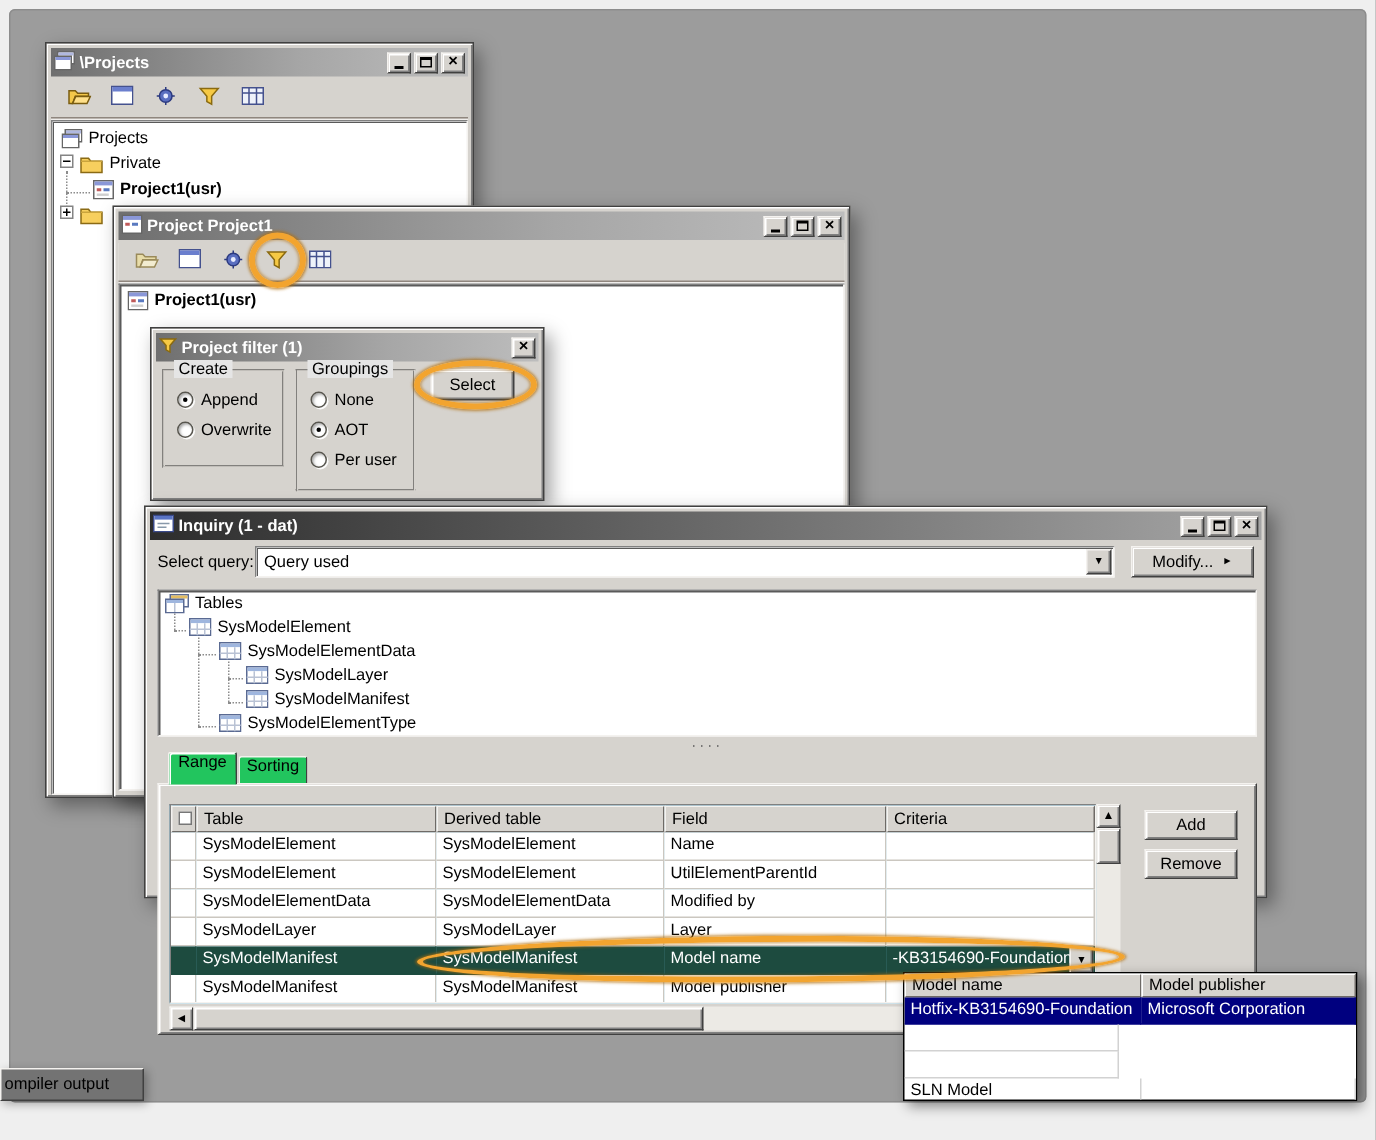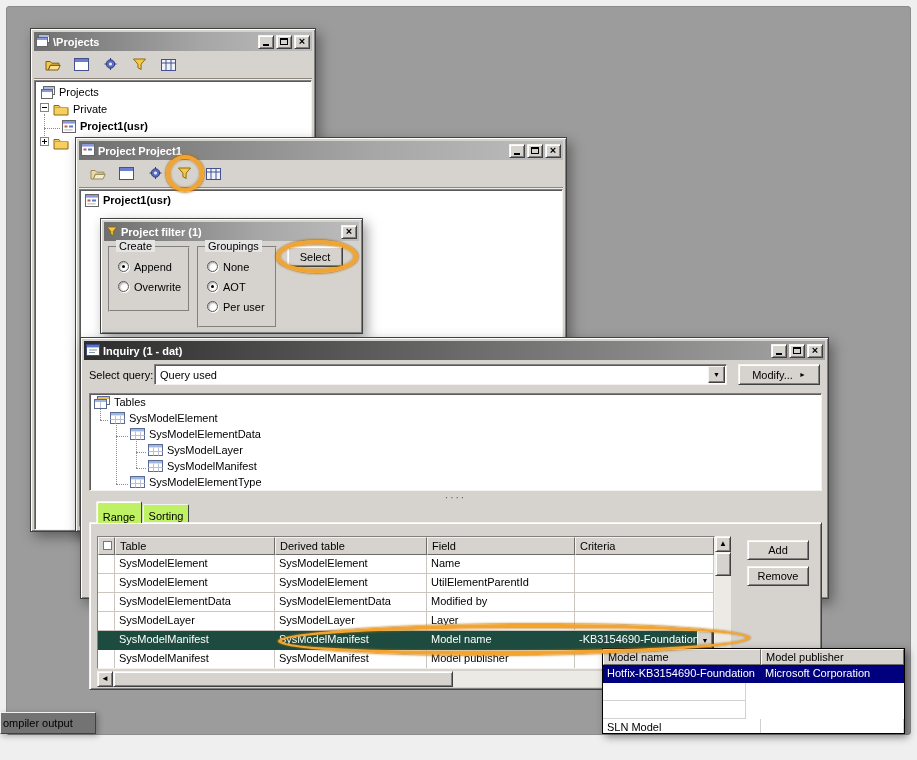--- a/index.html
+++ b/index.html
@@ -29,21 +29,21 @@
 .doth{position:absolute;border-top:1px dotted #8c8c8c}
 
 .btn{background:#d6d3ce;border:1px solid;border-color:#f4f2ef #404040 #404040 #f4f2ef;box-shadow:inset 1px 1px 0 #fff,inset -1px -1px 0 #808080;display:flex;align-items:center;justify-content:center;position:absolute}
 .group{position:absolute;border:2px groove #d6d3ce}
 .group-label{position:absolute;top:-8px;left:6px;background:#e5e5e5;padding:0 3px}
 .radio-row{position:absolute;display:flex;align-items:center;gap:5px;height:13px}
 .radio{width:11px;height:11px;border-radius:50%;background:#fff;border:1px solid #58564f;box-shadow:inset 1px 1px 2px rgba(0,0,0,.35),1px 1px 0 rgba(255,255,255,.9);flex:none;position:relative}
 .radio.checked::after{content:"";position:absolute;left:3px;top:3px;width:3px;height:3px;background:#000;border-radius:50%}
 .combo{position:absolute;background:#fff;border:1px solid;border-color:#808080 #f4f2ef #f4f2ef #808080;box-shadow:inset 1px 1px 0 #5a5a5a;display:flex;align-items:center;padding-left:5px}
 .combo-btn{position:absolute;right:1px;top:1px;bottom:1px;width:17px;background:#d6d3ce;border:1px solid;border-color:#f4f2ef #404040 #404040 #f4f2ef;box-shadow:inset -1px -1px 0 #808080;display:flex;align-items:center;justify-content:center;font-size:7px;line-height:1}
-.tab{position:absolute;background:#bef264;border:1px solid #f4f2ef;border-right-color:#404040;border-bottom:none;border-radius:2px 2px 0 0;display:flex;align-items:flex-end;justify-content:center;z-index:3}
+.tab{position:absolute;background:#22c55e;border:1px solid #f4f2ef;border-right-color:#404040;border-bottom:none;border-radius:2px 2px 0 0;display:flex;align-items:flex-start;justify-content:center;z-index:3}
 .tab.active{box-shadow:inset 1px 1px 0 #fff;z-index:5}
 .panel{position:absolute;background:#d6d3ce;border:1px solid;border-color:#f4f2ef #404040 #404040 #f4f2ef;box-shadow:inset 1px 1px 0 #fff,inset -1px -1px 0 #808080}
 
 .grid{position:absolute;background:#7dd3fc;border:1px solid;border-color:#808080 #f4f2ef #f4f2ef #808080;overflow:hidden}
 .ghead{display:flex;height:18px}
 .ghead>div{background:#d6d3ce;border:1px solid;border-color:#f4f2ef #6e6a66 #6e6a66 #f4f2ef;padding:2px 4px;white-space:nowrap;overflow:hidden;flex:none}
 .grow{display:flex;height:19px}
 .grow>div{border-right:1px solid #cbc7c0;border-bottom:1px solid #cbc7c0;padding:2px 4px;white-space:nowrap;overflow:hidden;flex:none;background:#fff}
 .grow.sel>div{background:#1d4b3f;color:#fff;border-color:#1d4b3f}
 .cw0{width:17px}.cw1{width:160px}.cw2{width:152px}.cw3{width:148px}.cw4{width:139px}
@@ -274,21 +274,21 @@
     <div class="radio-row" style="left:8px;top:52px">
       <span class="radio"></span>
       <span>Per user</span>
     </div>
   </div>
   <div class="btn" style="left:186px;top:27px;width:56px;height:21px">
     <span>Select</span>
   </div>
 </div>
 
-<div class="win" id="win-inquiry" style="left:80px;top:337px;width:749px;height:262px;z-index:40">
+<div class="win" id="win-inquiry" style="left:96px;top:337px;width:749px;height:262px;z-index:40">
   <div class="titlebar active" style="width:741px">
     <span><svg width="14" height="12">
           <rect x="0.5" y="0.5" width="13" height="11" fill="#fff" stroke="#3a4a8a"></rect>
           <rect x="1" y="1" width="12" height="2.4" fill="#5a74c4"></rect>
           <path d="M3 6h8M3 8.5h6" stroke="#8899aa"></path>
         </svg></span>
     <span class="title-text">Inquiry (1 - dat)</span>
     <span class="tb-btns">
       <span class="ctl">
           <span class="g-min"></span>

